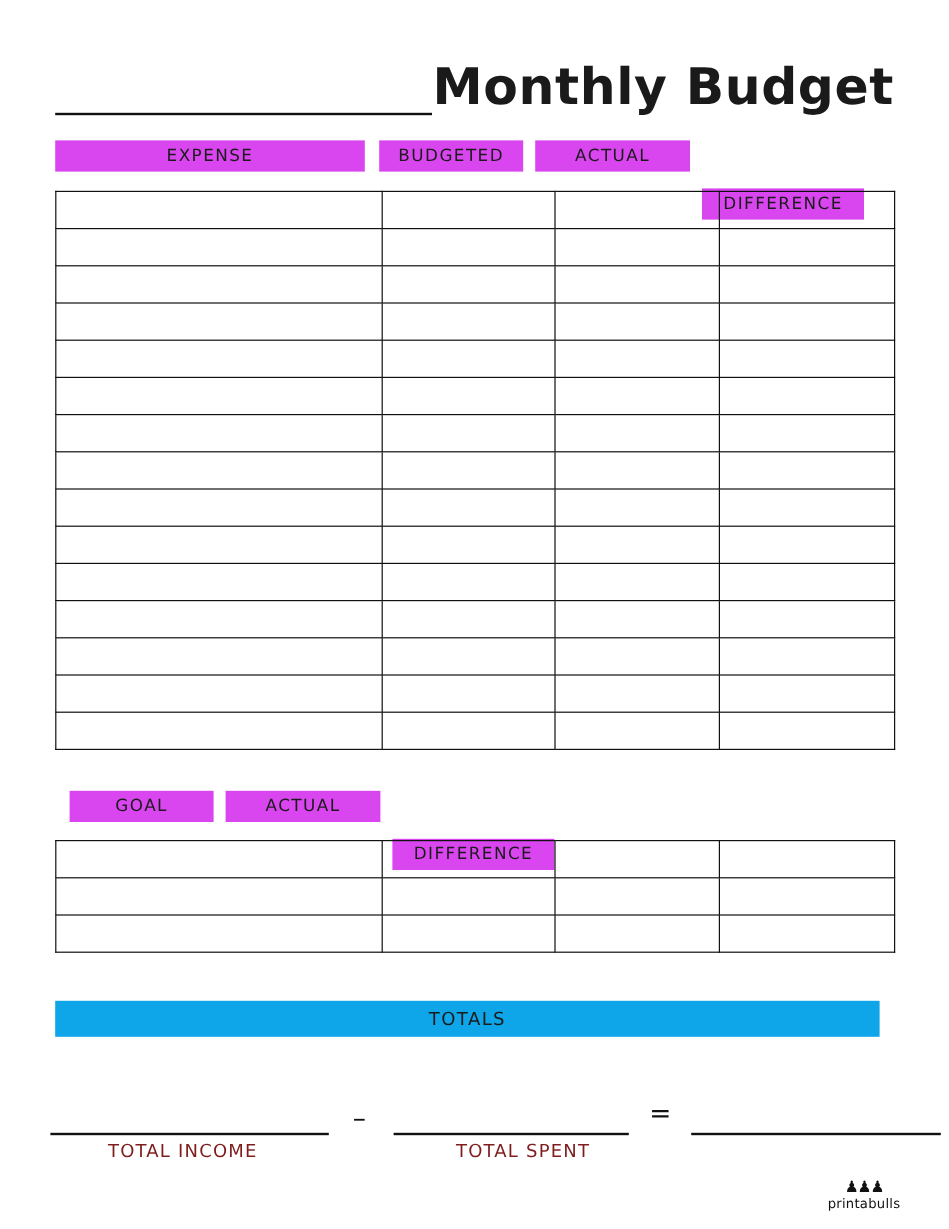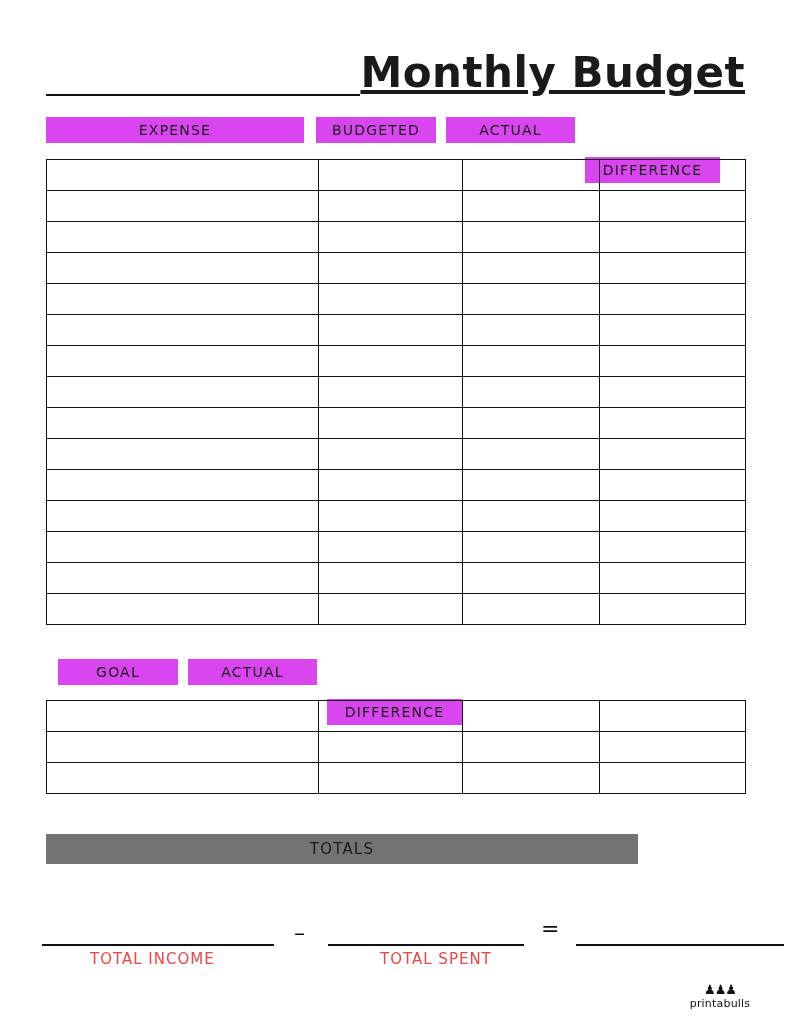--- a/index.html
+++ b/index.html
@@ -26,21 +26,20 @@
   
   .header {
     position: absolute;
     left: 46px;
     top: 34px;
     width: 699px;
     height: 62px;
     display: flex;
     align-items: flex-end;
     justify-content: space-between;
-    text-decoration: underline;
   }
   .month-line {
     width: 345px;
     border-bottom: 2px solid #111;
     height: 44px;
   }
   .title {
     font-family: "DejaVu Sans", sans-serif;
     font-size: 42px;
     font-weight: bold;
@@ -97,23 +96,23 @@
   table.grid col.c1 { width: 272px; }
   table.grid col.c2 { width: 144px; }
   table.grid col.c3 { width: 137px; }
   table.grid col.c4 { width: 146px; }
 
   
   .totals-band {
     position: absolute;
     left: 46px;
     top: 834px;
-    width: 592px;
+    width: 687px;
     height: 30px;
-    background: #737373;
+    background: #0ea5e9;
     display: flex;
     align-items: center;
     justify-content: center;
   }
   .totals-band .band-label { font-size: 15px; }
 
   
   .equation {
     position: absolute;
     left: 36px;
@@ -138,21 +137,21 @@
   }
   .eq-minus { left: 258px; }
   .eq-equals { left: 505px; top: -2px; }
   .eq-cap {
     position: absolute;
     top: 32px;
     font-family: "DejaVu Sans", sans-serif;
     font-size: 15px;
     letter-spacing: 1px;
     text-transform: uppercase;
-    color: #ef4444;
+    color: #7f1d1d;
   }
   .cap1 { left: 54px; }
   .cap2 { left: 308px; margin-left: 36px; }
 
   
   .footer-logo {
     position: absolute;
     right: 40px;
     bottom: 14px;
     width: 62px;

